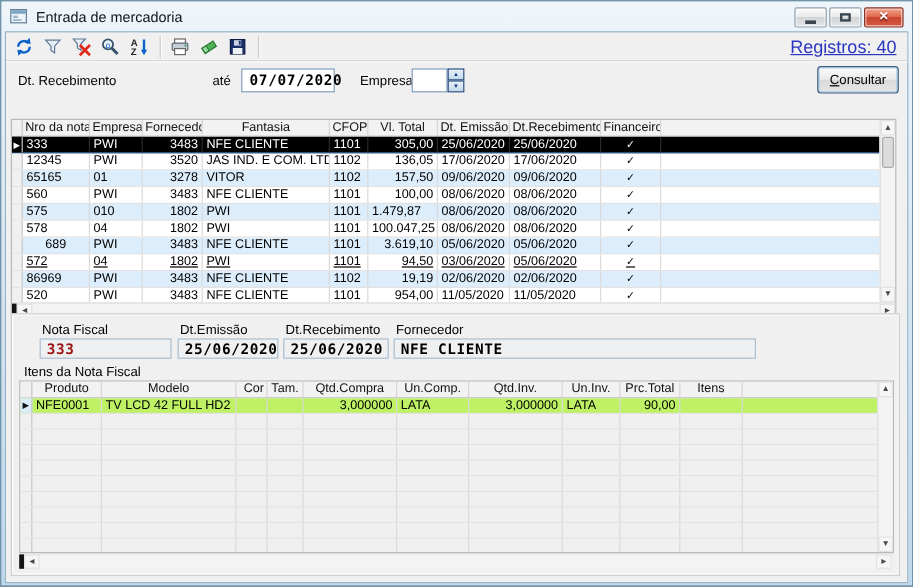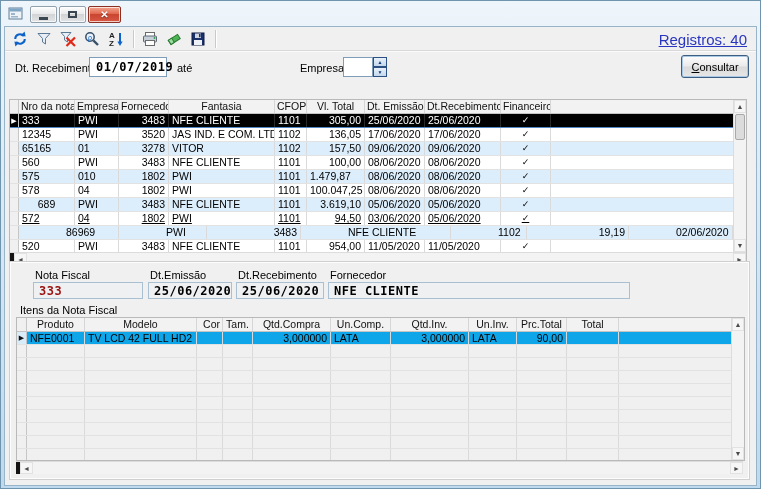--- a/index.html
+++ b/index.html
@@ -71,21 +71,21 @@
   
   .grid{ position:absolute; background:#f0f0f0; border:1px solid #b9b9b9; overflow:hidden; }
   .grid-head{ display:flex; background:#f2f2f2; border-bottom:1px solid #c4c4c4; }
   .hcell{
     font-size:10.5px; line-height:12px; padding:0 2px; white-space:nowrap; overflow:hidden;
     border-right:1px solid #d6d6d6; flex:0 0 auto; color:#111;
   }
   .grow{ display:flex; border-bottom:1px solid #e2e2e2; background:#fff; }
   .grow.alt{ background:#dcedfb; }
   .grow.sel{ background:#000; color:#fff; border-bottom:1px solid #4f87c5; }
-  .grow.cur{ background:#0ea5e9; }
+  .grow.cur{ background:#bef264; }
   .grow.empty{ background:#f0f0f0; }
   .cell{
     font-size:10.5px; padding:0 3px; white-space:nowrap; overflow:hidden;
     border-right:1px solid #dadada; flex:0 0 auto;
   }
   .sel .cell{ border-right-color:#2a2a2a; }
   .indc{
     flex:0 0 auto; border-right:1px solid #c6c6c6; background:#f0f0f0;
     display:flex; align-items:center; justify-content:center;
     font-size:7px; color:#222; overflow:hidden;
@@ -130,20 +130,21 @@
 <div class="window">
   <div class="titlebar">
     <span class="app-icon">
       <svg viewBox="0 0 16 16">
           <rect x="1" y="2" width="13" height="11" fill="#eef3f8" stroke="#5f7f9b"></rect>
           <rect x="1.5" y="2.5" width="12" height="3" fill="#7fa5c4"></rect>
           <rect x="3" y="7" width="4" height="2" fill="#9db6ca"></rect>
           <rect x="3" y="10" width="7" height="1.5" fill="#9db6ca"></rect>
         </svg>
     </span>
+    <span class="title-text">Entrada de mercadoria</span>
     <span class="winbtns">
       <span class="wbtn">
           <span class="glyph-min"></span>
         </span>
       <span class="wbtn">
           <span class="glyph-max"></span>
         </span>
       <span class="wbtn close">
           <span>✕</span>
         </span>
@@ -210,22 +211,22 @@
             <rect x="5" y="2.5" width="6" height="4.5" fill="#cfd6e2"></rect>
             <rect x="9" y="3" width="1.6" height="3.2" fill="#1a306b"></rect>
             <rect x="4" y="9" width="8" height="5" fill="#eef1f5"></rect>
           </svg>
       </span>
       <span class="tsep"></span>
     </div>
     <a class="registros">Registros: 40</a>
 
     <span class="lbl" style="left:10px; top:35px;">Dt. Recebimento</span>
-    <div class="editbox" style="left:84px; top:30px; width:78px;">01/07/2019</div>
     <span class="lbl" style="left:172px; top:35px;">até</span>
+    <div class="editbox" style="left:196px; top:30px; width:78px;">07/07/2020</div>
     <span class="lbl" style="left:295px; top:35px;">Empresa</span>
     <div class="editbox" style="left:338px; top:30px; width:30px;"></div>
     <div class="spin" style="left:368px; top:30px;">
       <div>
           <span>▲</span>
         </div>
       <div>
           <span>▼</span>
         </div>
     </div>
@@ -344,21 +345,21 @@
               <div class="cell" style="width: 44px; text-align: left; line-height: 13px;">04</div>
               <div class="cell" style="width: 50px; text-align: right; line-height: 13px;">1802</div>
               <div class="cell" style="width: 106px; text-align: left; line-height: 13px;">PWI</div>
               <div class="cell" style="width: 32px; text-align: left; line-height: 13px;">1101</div>
               <div class="cell" style="width: 58px; text-align: right; line-height: 13px;">94,50</div>
               <div class="cell" style="width: 60px; text-align: left; line-height: 13px;">03/06/2020</div>
               <div class="cell" style="width: 76px; text-align: left; line-height: 13px;">05/06/2020</div>
               <div class="cell chk" style="width: 50px; text-align: center; line-height: 13px;">✓</div>
               <div class="cell filler"></div>
             </div>
-            <div class="grow alt" style="height: 14px; gap: 44px;">
+            <div class="grow alt" style="height: 14px;">
               <div class="indc" style="width: 9px;"></div>
               <div class="cell" style="width: 56px; text-align: left; line-height: 13px;">86969</div>
               <div class="cell" style="width: 44px; text-align: left; line-height: 13px;">PWI</div>
               <div class="cell" style="width: 50px; text-align: right; line-height: 13px;">3483</div>
               <div class="cell" style="width: 106px; text-align: left; line-height: 13px;">NFE CLIENTE</div>
               <div class="cell" style="width: 32px; text-align: left; line-height: 13px;">1102</div>
               <div class="cell" style="width: 58px; text-align: right; line-height: 13px;">19,19</div>
               <div class="cell" style="width: 60px; text-align: left; line-height: 13px;">02/06/2020</div>
               <div class="cell" style="width: 76px; text-align: left; line-height: 13px;">02/06/2020</div>
               <div class="cell chk" style="width: 50px; text-align: center; line-height: 13px;">✓</div>
@@ -410,21 +411,21 @@
               <div class="indc" style="width: 10px; height: 13px;"></div>
               <div class="hcell" style="width: 58px; text-align: center; height: 13px; line-height: 13px;">Produto</div>
               <div class="hcell" style="width: 112px; text-align: center; height: 13px; line-height: 13px;">Modelo</div>
               <div class="hcell" style="width: 26px; text-align: right; height: 13px; line-height: 13px;">Cor</div>
               <div class="hcell" style="width: 30px; text-align: center; height: 13px; line-height: 13px;">Tam.</div>
               <div class="hcell" style="width: 78px; text-align: center; height: 13px; line-height: 13px;">Qtd.Compra</div>
               <div class="hcell" style="width: 60px; text-align: center; height: 13px; line-height: 13px;">Un.Comp.</div>
               <div class="hcell" style="width: 78px; text-align: center; height: 13px; line-height: 13px;">Qtd.Inv.</div>
               <div class="hcell" style="width: 48px; text-align: center; height: 13px; line-height: 13px;">Un.Inv.</div>
               <div class="hcell" style="width: 50px; text-align: center; height: 13px; line-height: 13px;">Prc.Total</div>
-              <div class="hcell" style="width: 52px; text-align: center; height: 13px; line-height: 13px;">Total</div>
+              <div class="hcell" style="width: 52px; text-align: center; height: 13px; line-height: 13px;">Itens</div>
               <div class="hcell filler" style="height: 13px;"></div>
             </div>
           <div id="ig-body">
               <div class="grow cur" style="height: 13px;">
                 <div class="indc" style="width: 10px;">▶</div>
                 <div class="cell" style="width: 58px; text-align: left; line-height: 12px;">NFE0001</div>
                 <div class="cell" style="width: 112px; text-align: left; line-height: 12px;">TV LCD 42 FULL HD2</div>
                 <div class="cell" style="width: 26px; text-align: left; line-height: 12px;"></div>
                 <div class="cell" style="width: 30px; text-align: left; line-height: 12px;"></div>
                 <div class="cell" style="width: 78px; text-align: right; line-height: 12px;">3,000000</div>

